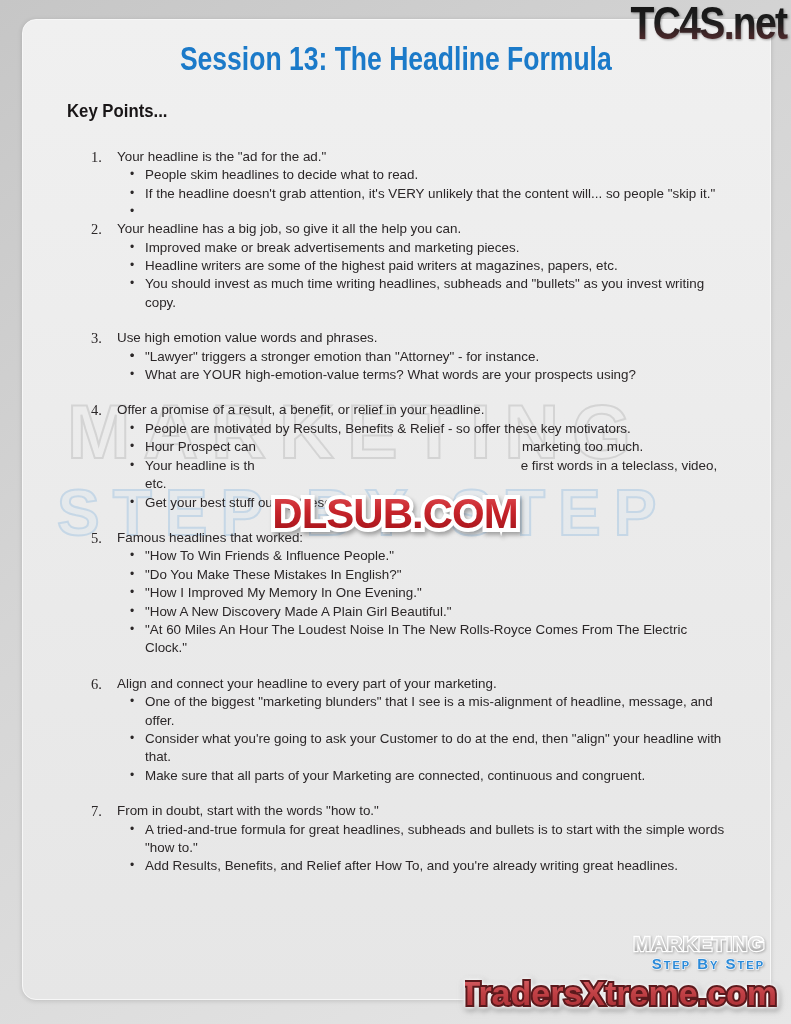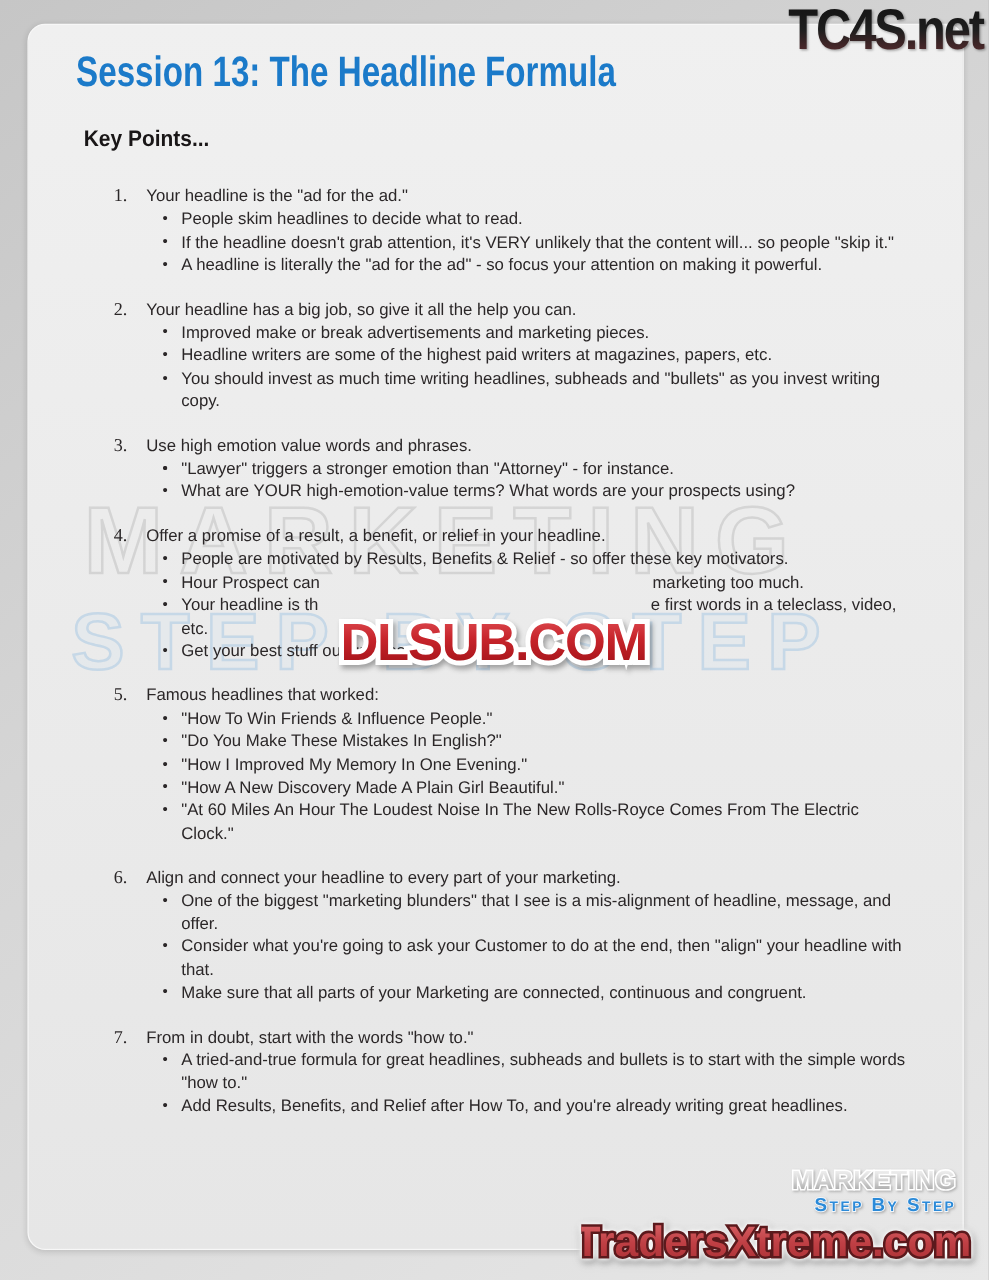--- a/index.html
+++ b/index.html
@@ -13,21 +13,21 @@
     border-radius:14px;
     background:linear-gradient(180deg,#f0f0f0 0%,#eaeaea 60%,#e6e6e6 100%);
     border:1px solid #f7f7f7;
     box-shadow:0 1px 5px rgba(0,0,0,0.14);
   }
   
   .tc4s{position:absolute;top:-3px;right:0;filter:drop-shadow(1px 1px 1px rgba(0,0,0,0.35));}
   .tc4s text{font-family:"Liberation Sans",sans-serif;font-weight:bold;letter-spacing:-2px;}
   
   .title{
-    position:absolute;top:38px;left:0;width:100%;text-align:left;
+    position:absolute;top:38px;left:0;width:100%;text-align:center;
     color:#1b7ac9;font-size:34px;font-weight:bold;line-height:40px;
   }
   .title .squeeze{display:inline-block;transform:scaleX(0.78);}
   
   .heading{
     position:absolute;top:101px;left:67px;color:#191617;
     font-size:18px;font-weight:bold;transform:scaleX(0.93);transform-origin:left center;
   }
   
   .bgmark{position:absolute;left:55px;top:392px;}
@@ -97,21 +97,20 @@
     <span>People skim headlines to decide what to read.</span>
   </li>
 
   <li class="kp-bullet">
     <span class="glyph">•</span>
     <span>If the headline doesn't grab attention, it's VERY unlikely that the content will... so people "skip it."</span>
   </li>
 
   <li class="kp-bullet">
     <span class="glyph">•</span>
-    <span>A headline is literally the "ad for the ad" - so focus your attention on making it powerful.</span>
   </li>
 </ul>
     </div>
   </div>
 
   <div class="kp-item">
     <div class="kp-num">2.</div>
     <div class="kp-body">
       <div>Your headline has a big job, so give it all the help you can.</div>
       <ul class="kp-bullets">

